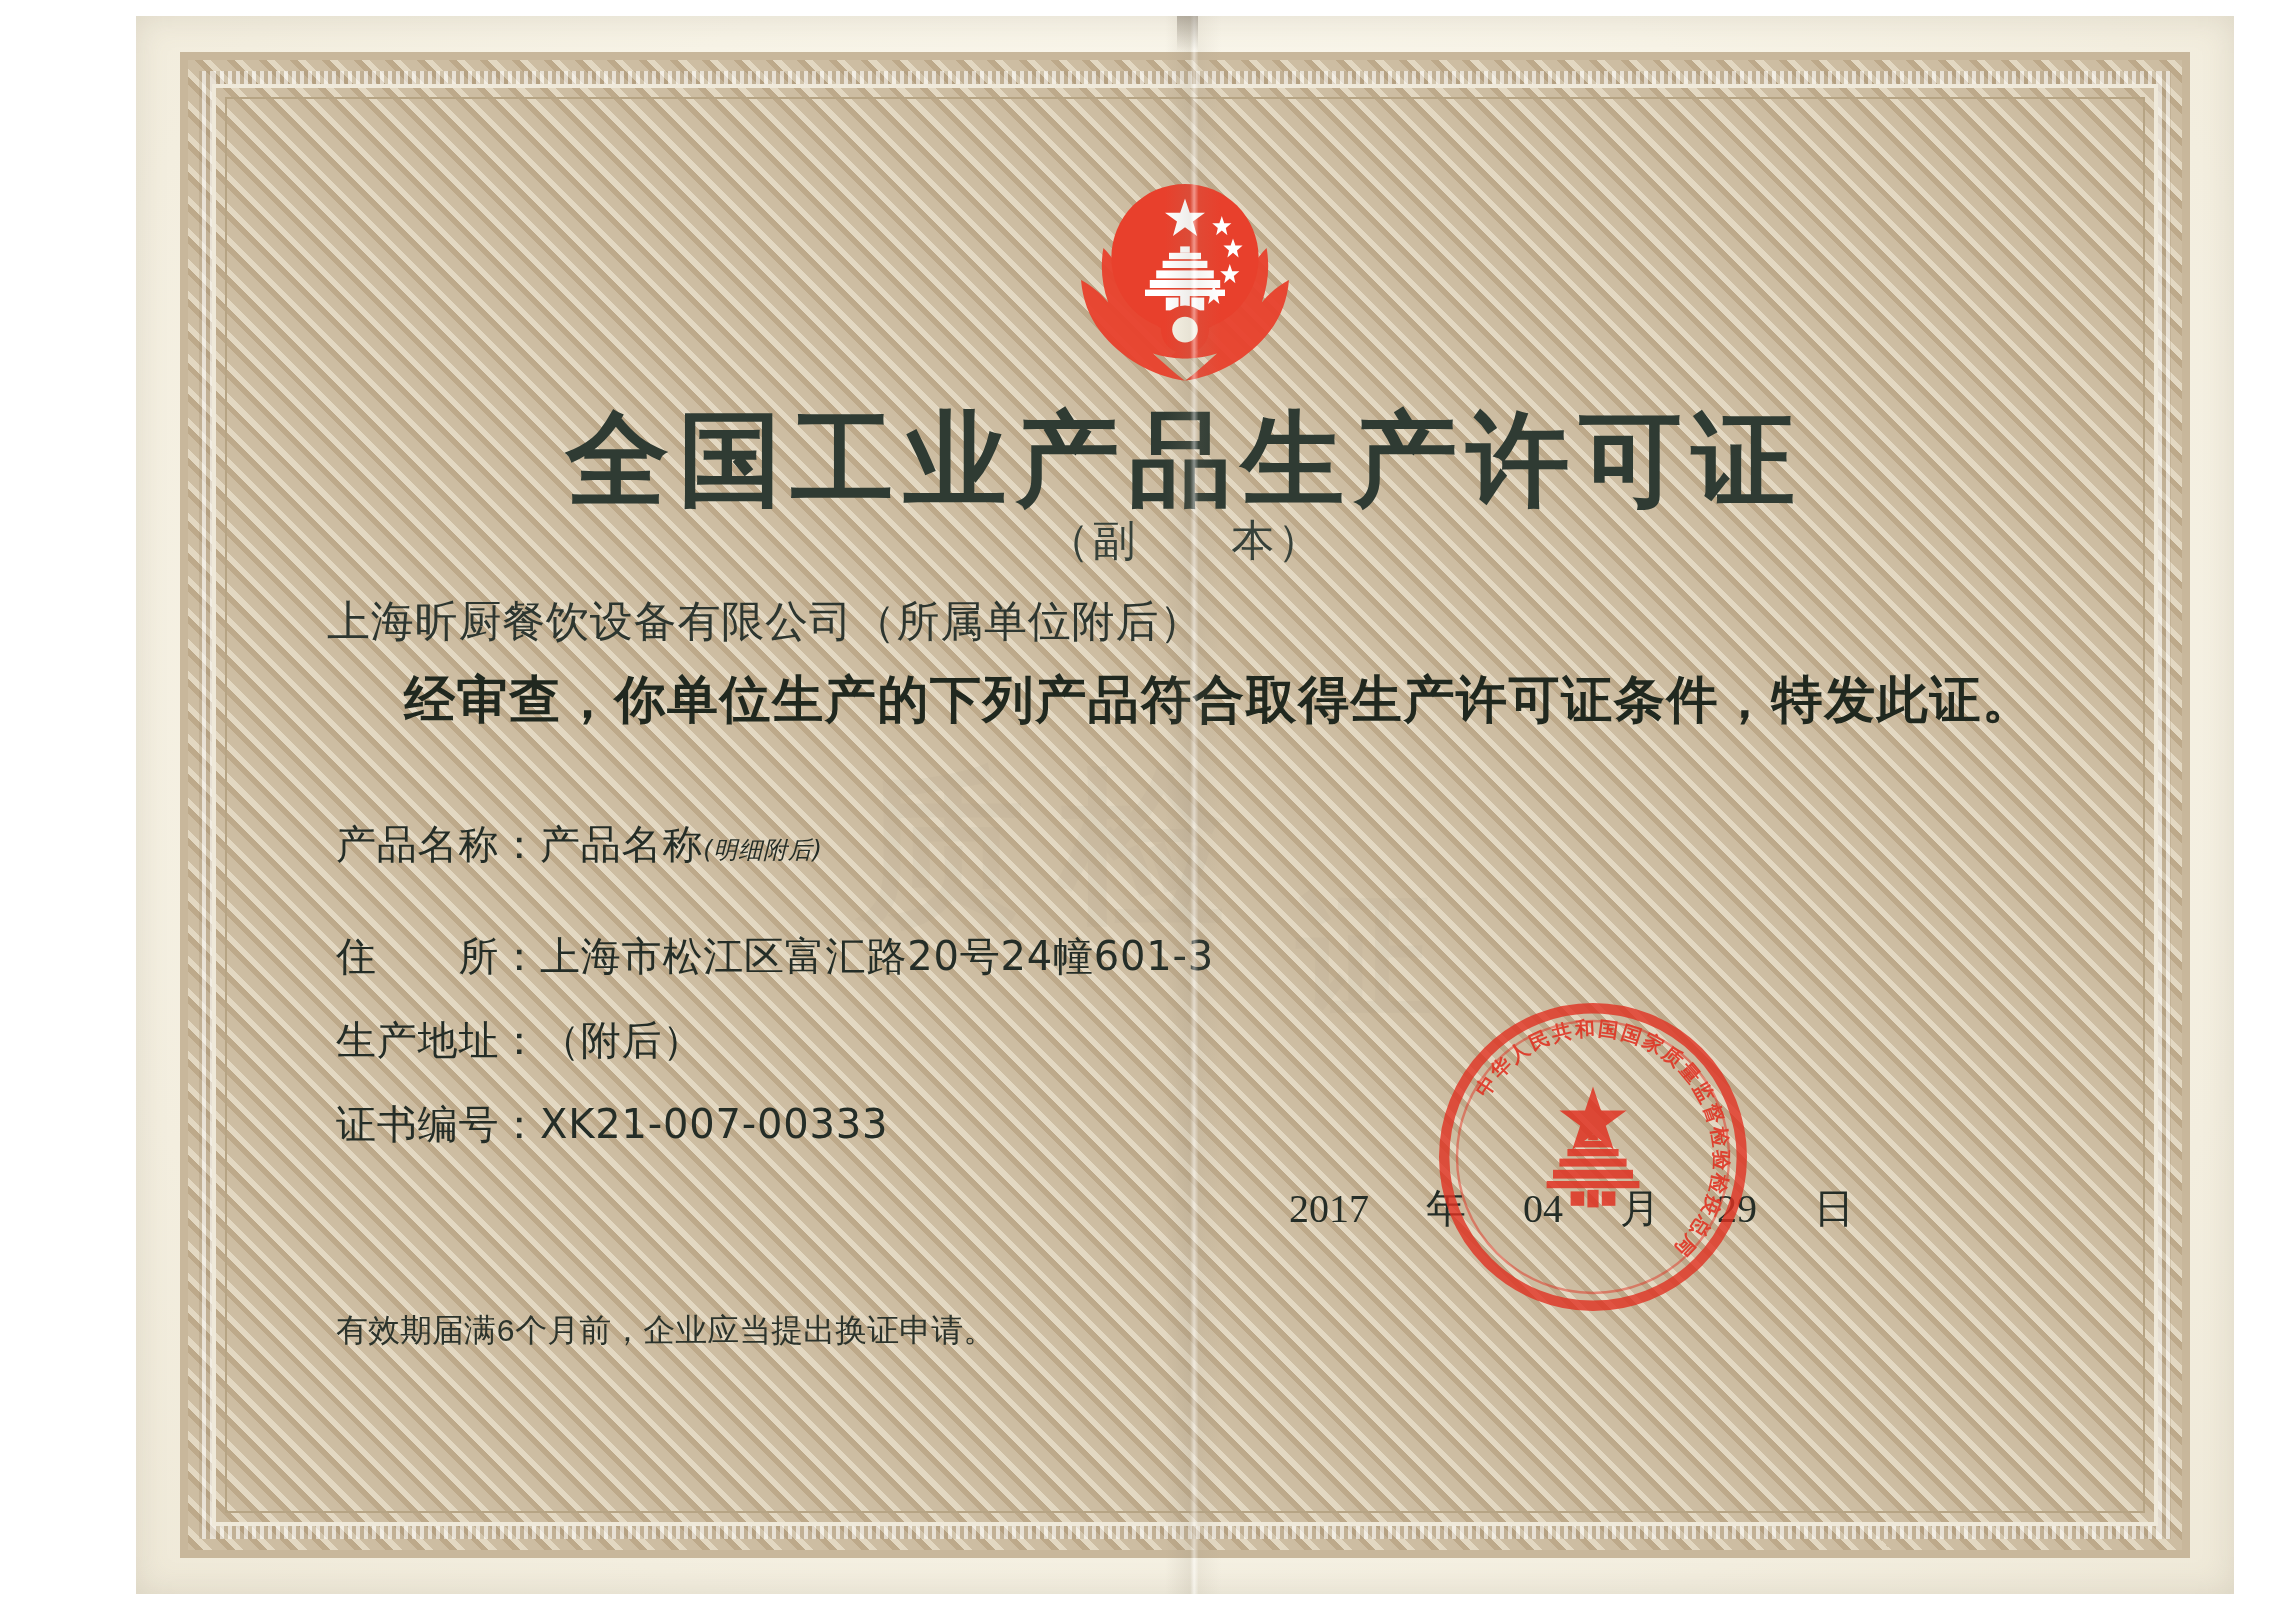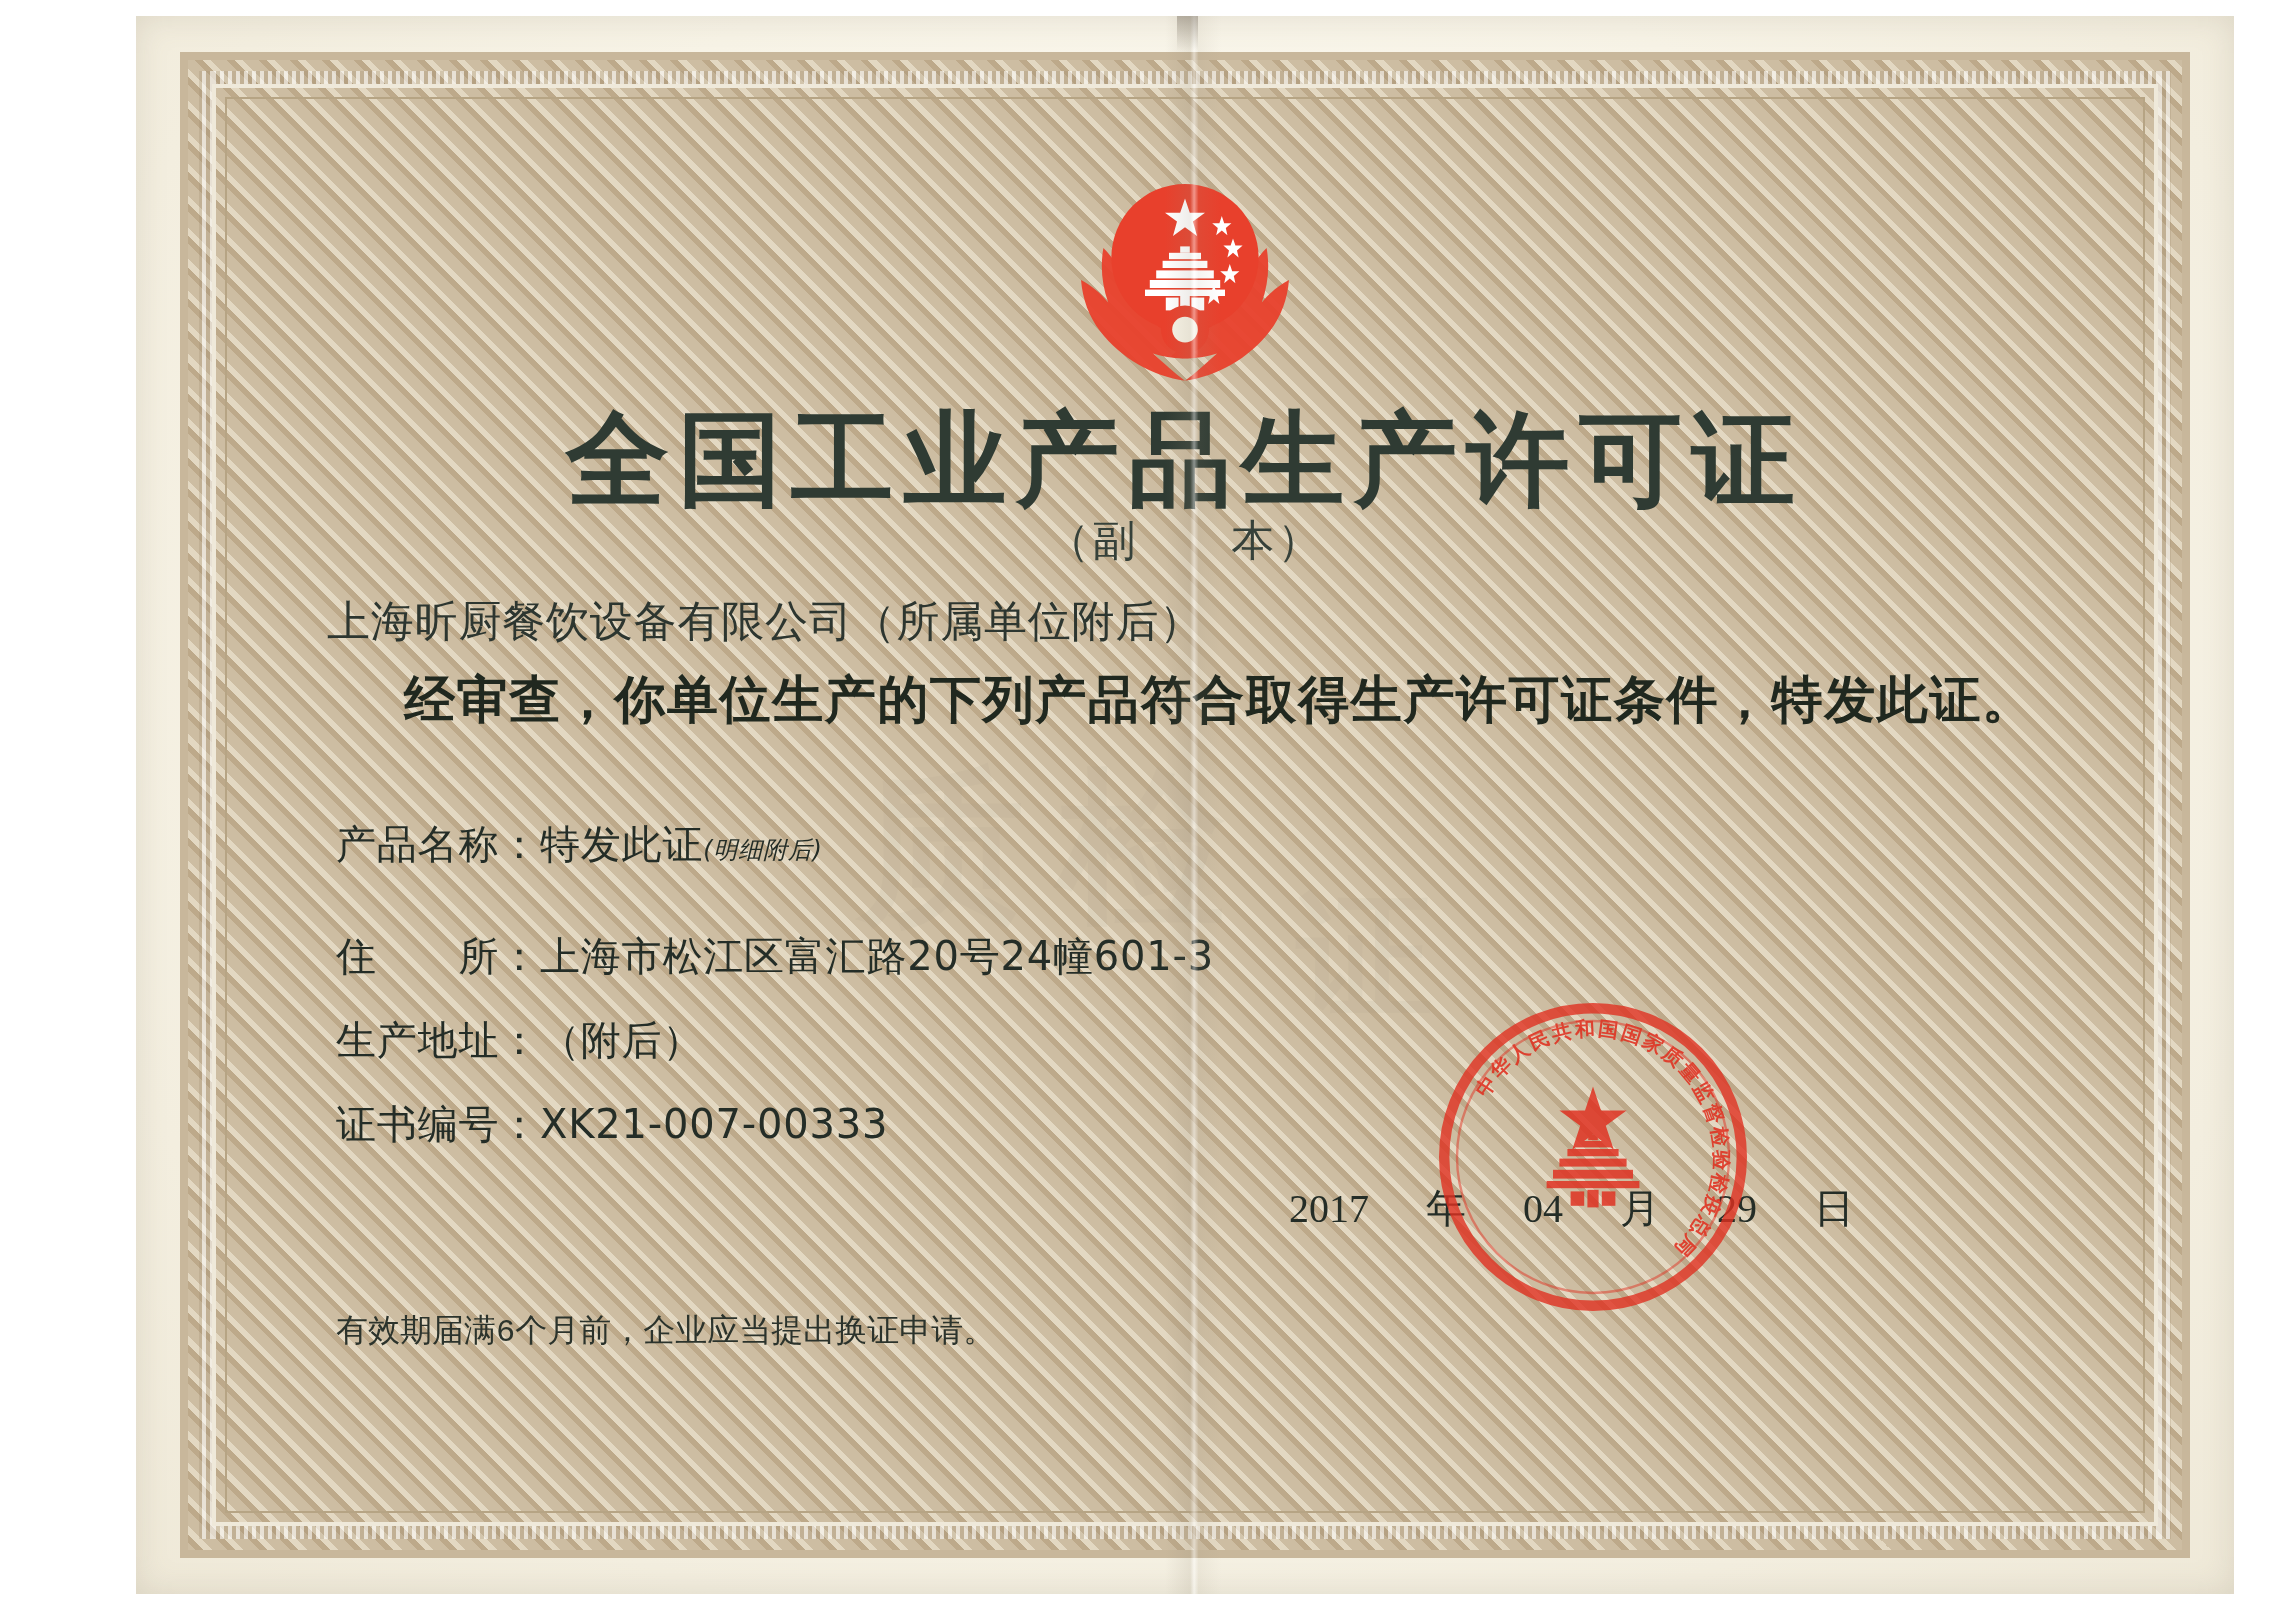--- a/index.html
+++ b/index.html
@@ -315,21 +315,21 @@
       </div>
 
       <div class="title">全国工业产品生产许可证</div>
       <div class="subtitle">（副　　本）</div>
 
       <div class="company">上海昕厨餐饮设备有限公司（所属单位附后）</div>
 
       <div class="statement">经审查，你单位生产的下列产品符合取得生产许可证条件，特发此证。</div>
 
       <div class="field f-product">
-        <span class="lbl">产品名称：</span><span class="val">特发此证</span><span class="small">(明细附后)</span>
+        <span class="lbl">产品名称：</span><span class="val">产品名称</span><span class="small">(明细附后)</span>
       </div>
 
       <div class="field f-address">
         <span class="lbl">住　　所：</span><span class="val">上海市松江区富汇路20号24幢601-3</span>
       </div>
 
       <div class="field f-factory">
         <span class="lbl">生产地址：</span><span class="val">（附后）</span>
       </div>
 

